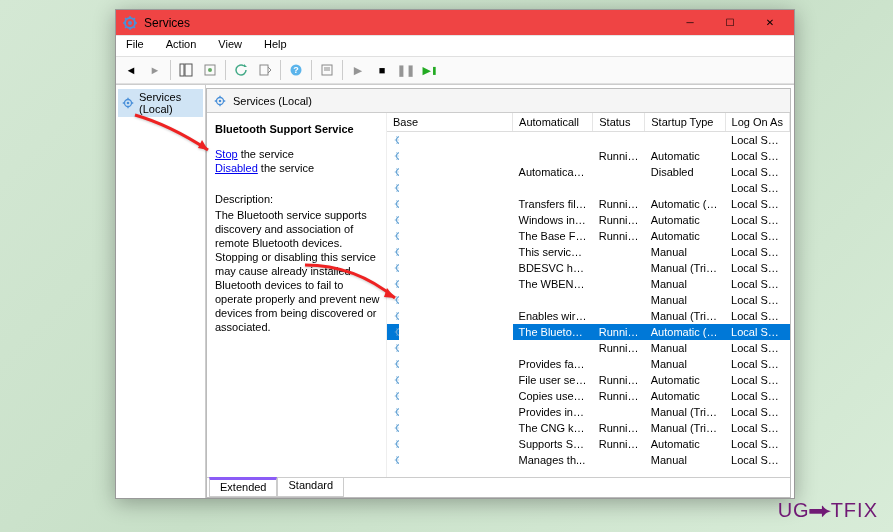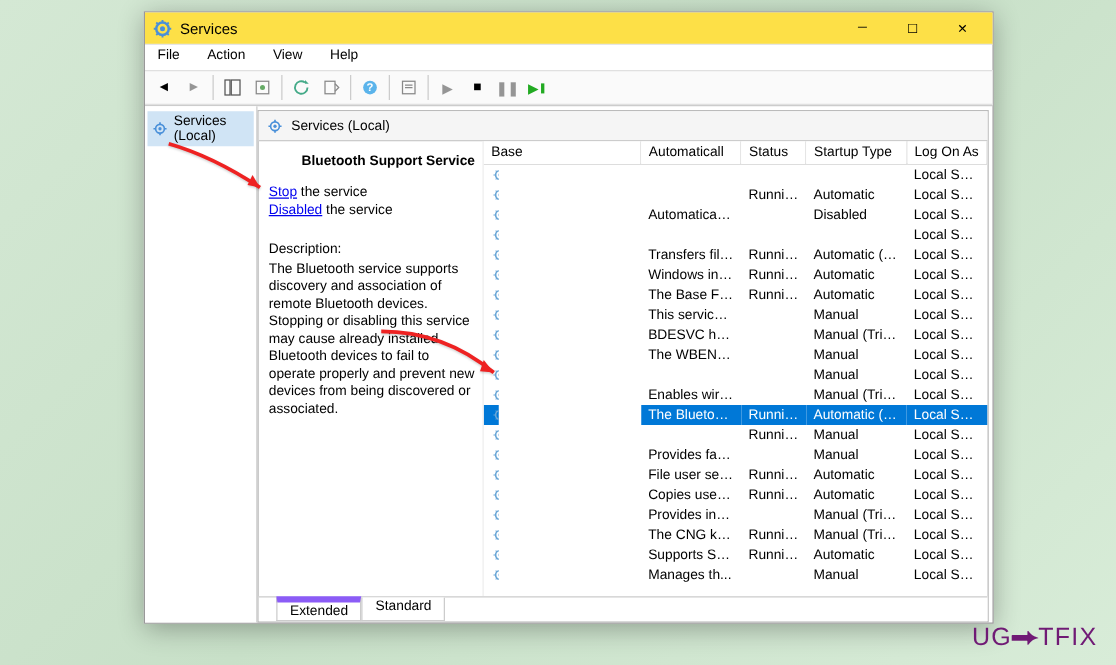--- a/index.html
+++ b/index.html
@@ -1,55 +1,55 @@
 <!DOCTYPE html>
 <html><head>
 <meta charset="utf-8">
 <style>
 * { margin: 0; padding: 0; box-sizing: border-box; font-family: 'Segoe UI', Tahoma, sans-serif; }
 body { width: 893px; height: 532px; background: linear-gradient(135deg, #d4e8d4 0%, #c8e0c8 50%, #d8ecd8 100%); position: relative; overflow: hidden; }
 .watermark { position: absolute; bottom: 10px; right: 15px; font-size: 20px; font-weight: 300; color: #701a75; letter-spacing: 1px; }
 .watermark .arrow-e { display: inline-block; transform: scaleX(1.2); }
 .window { position: absolute; left: 115px; top: 9px; width: 680px; height: 490px; background: #fff; border: 1px solid #999; box-shadow: 0 4px 20px rgba(0,0,0,0.3); display: flex; flex-direction: column; }
-.titlebar { height: 26px; display: flex; align-items: center; padding: 0 4px; background: #fde047; border-bottom: 1px solid #e5e5e5; }
+.titlebar { height: 26px; display: flex; align-items: center; padding: 0 4px; background: #ef4444; border-bottom: 1px solid #e5e5e5; }
 .titlebar .svc-icon { width: 16px; height: 16px; margin: 0 6px 0 2px; }
 .titlebar .title { font-size: 12px; flex: 1; }
 .titlebar .win-btn { width: 40px; height: 26px; display: flex; align-items: center; justify-content: center; font-size: 10px; }
 .menubar { height: 20px; padding: 0 6px; display: flex; gap: 14px; font-size: 11px; }
 .menubar span { padding: 2px 4px; }
 .toolbar { height: 28px; border-top: 1px solid #e0e0e0; border-bottom: 1px solid #e0e0e0; display: flex; align-items: center; padding: 0 4px; gap: 2px; background: #fafafa; }
 .tbtn { width: 22px; height: 22px; display: inline-flex; align-items: center; justify-content: center; font-size: 11px; border: 1px solid transparent; }
 .tsep { width: 1px; height: 20px; background: #ccc; margin: 0 2px; }
 .content { flex: 1; display: flex; border-top: 1px solid #ccc; min-height: 0; }
 .lpane { width: 90px; background: #fff; border-right: 1px solid #ccc; padding: 4px 2px; }
 .lpane-item { display: flex; align-items: center; gap: 4px; font-size: 11px; padding: 2px 3px; background: #d0e4f5; }
 .rpane { flex: 1; display: flex; flex-direction: column; border: 1px solid #bbb; margin: 3px 3px 0 0; min-height: 0; }
 .rpane-head { height: 24px; background: #f5f5f5; border-bottom: 1px solid #ccc; display: flex; align-items: center; padding: 0 6px; gap: 6px; font-size: 11px; }
 .rpane-body { flex: 1; display: flex; min-height: 0; }
 .detail { width: 180px; padding: 10px 6px 6px 8px; font-size: 11px; border-right: 1px solid #eee; }
-.detail .svc-name { font-weight: bold; margin-bottom: 12px; text-align: right; }
+.detail .svc-name { font-weight: bold; margin-bottom: 12px; }
 .detail .act { color: #0000ee; text-decoration: underline; cursor: pointer; }
 .detail .acts { margin-bottom: 18px; line-height: 14px; }
 .detail .desc-label { margin-bottom: 3px; }
 .detail .desc-text { line-height: 14px; }
 .list { flex: 1; overflow: auto; font-size: 11px; min-height: 0; }
 .list table { width: 100%; border-collapse: collapse; }
 .list th { text-align: left; font-weight: normal; padding: 3px 6px; border-right: 1px solid #e5e5e5; border-bottom: 1px solid #ddd; background: #fff; position: sticky; top: 0; white-space: nowrap; }
 .list td { padding: 1px 6px; white-space: nowrap; overflow: hidden; text-overflow: ellipsis; max-width: 0; }
 .list td:first-child { display: flex; align-items: center; gap: 4px; }
 .list tr.selected td { background: #0078d7; color: #fff; }
 .gear-icon { width: 14px; height: 14px; flex-shrink: 0; }
 .c-name { width: 32%; }
 .c-desc { width: 20%; }
 .c-stat { width: 13%; }
 .c-stype { width: 20%; }
 .c-log { width: 15%; }
 .tabs { height: 20px; border-top: 1px solid #ccc; display: flex; padding: 0 2px; background: #fff; font-size: 11px; }
 .tab { padding: 1px 10px; border: 1px solid #ccc; border-top: none; margin-right: 0; background: #fff; }
-.tab.active { border-top: 5px solid #8b5cf6; margin-top: -1px; margin-left: 12px; }
+.tab.active { border-top: 3px solid #8b5cf6; margin-top: -1px; }
 .red-arrow { position: absolute; pointer-events: none; }
 .red-arrow svg { filter: drop-shadow(0 1px 1px rgba(0,0,0,0.2)); }
 </style>
 </head>
 <body>
 
 <div class="window">
   <div class="titlebar">
     <svg class="svc-icon" viewBox="0 0 16 16">
         <circle cx="8" cy="8" r="5" fill="none" stroke="#4a90d9" stroke-width="2"></circle>

